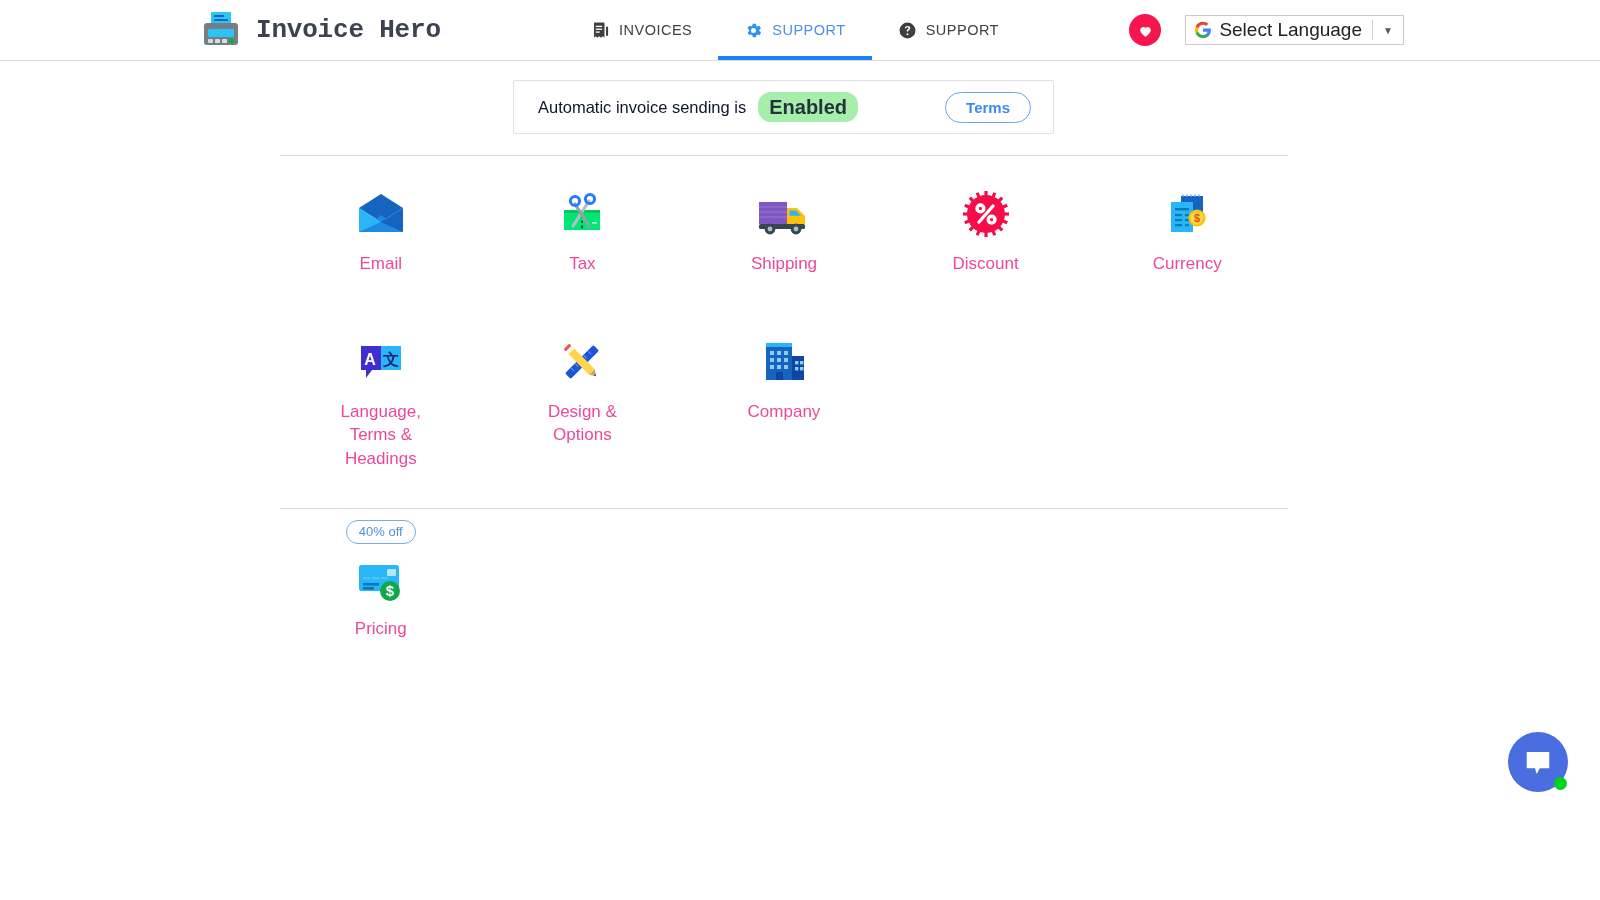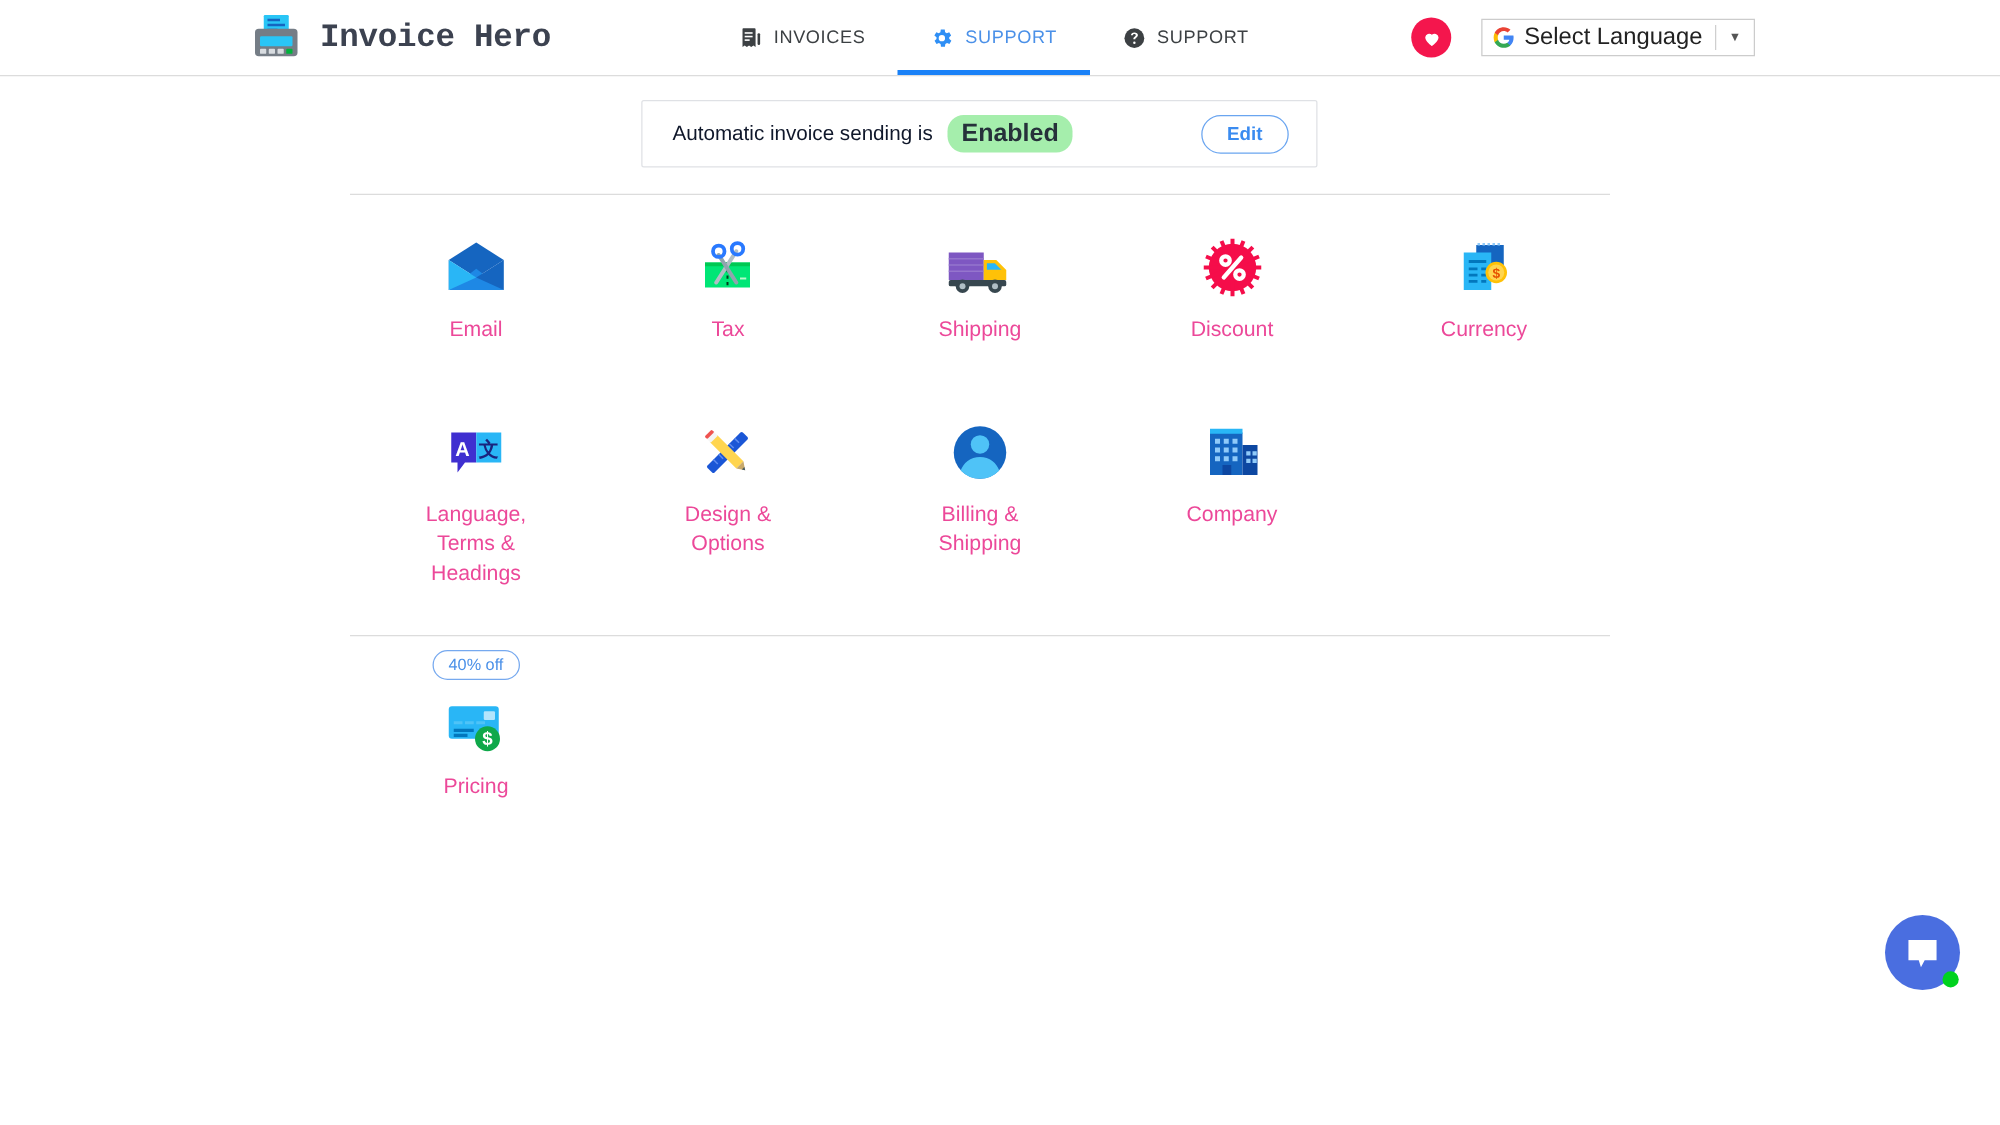--- a/index.html
+++ b/index.html
@@ -268,21 +268,21 @@
       <span class="lang-text">Select Language</span>
       <span class="lang-div"></span>
       <span class="lang-arrow">▼</span>
     </div>
   </div>
 </div>
 
 <div class="banner">
   <span class="banner-text">Automatic invoice sending is</span>
   <span class="banner-badge">Enabled</span>
-  <button class="banner-edit">Edit</button>
+  <button class="banner-edit">Terms</button>
 </div>
 
 <div class="divider divider-1"></div>
 
 <div class="grid grid-row1">
 
   <div class="tile">
     <span class="tile-icon">
       <svg width="52" height="52" viewBox="0 0 52 52">
         <path d="M4 20 26 6l22 14v24H4z" fill="#1565c0"></path>
@@ -421,30 +421,20 @@
           <rect x="22" y="6" width="8" height="5" fill="#f5f5f5"></rect>
           <rect x="22" y="4" width="8" height="3" rx="1" fill="#ef5350"></rect>
           <path d="M22 40h8l-4 6z" fill="#c8a96a"></path>
           <path d="M24.6 43.7h2.8l-1.4 2.3z" fill="#455a64"></path>
         </g>
       </svg>
     </span>
     <span class="tile-label">Design &amp; Options</span>
   </div>
 
-  <div class="tile">
-    <span class="tile-icon">
-      <svg width="52" height="52" viewBox="0 0 52 52">
-        <circle cx="26" cy="26" r="21" fill="#1565c0"></circle>
-        <circle cx="26" cy="19.5" r="7.4" fill="#4fc3f7"></circle>
-        <path d="M26 29.5c-7.6 0-13.6 5-15.4 10.9A20.9 20.9 0 0 0 26 47a20.9 20.9 0 0 0 15.4-6.6C39.6 34.5 33.6 29.5 26 29.5z" fill="#4fc3f7"></path>
-      </svg>
-    </span>
-    <span class="tile-label">Billing &amp; Shipping</span>
-  </div>
 
   <div class="tile">
     <span class="tile-icon">
       <svg width="52" height="52" viewBox="0 0 52 52">
         <rect x="8" y="10" width="26" height="34" fill="#1565c0"></rect>
         <rect x="8" y="7" width="26" height="4" fill="#29b6f6"></rect>
         <rect x="34" y="20" width="12" height="24" fill="#0d47a1"></rect>
         <g fill="#90caf9">
           <rect x="12" y="15" width="4" height="4"></rect>
             <rect x="19" y="15" width="4" height="4"></rect>

